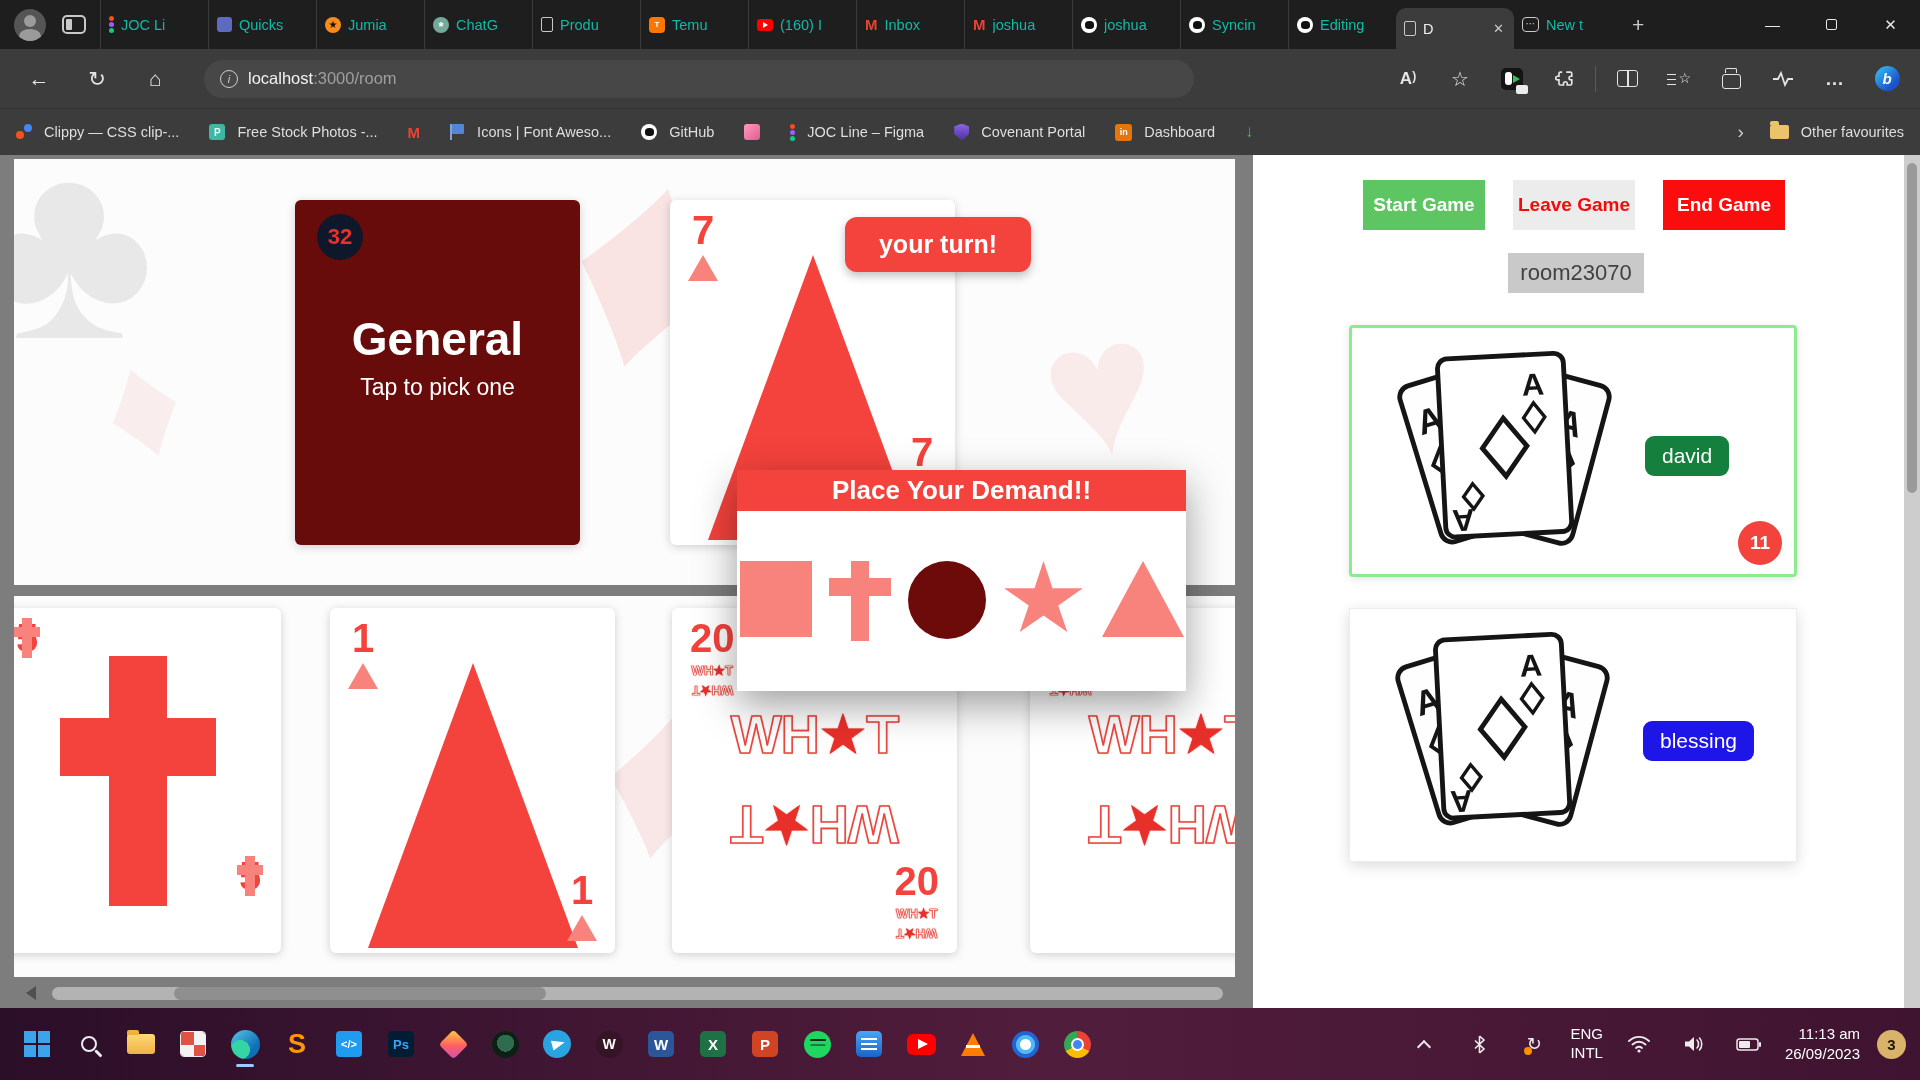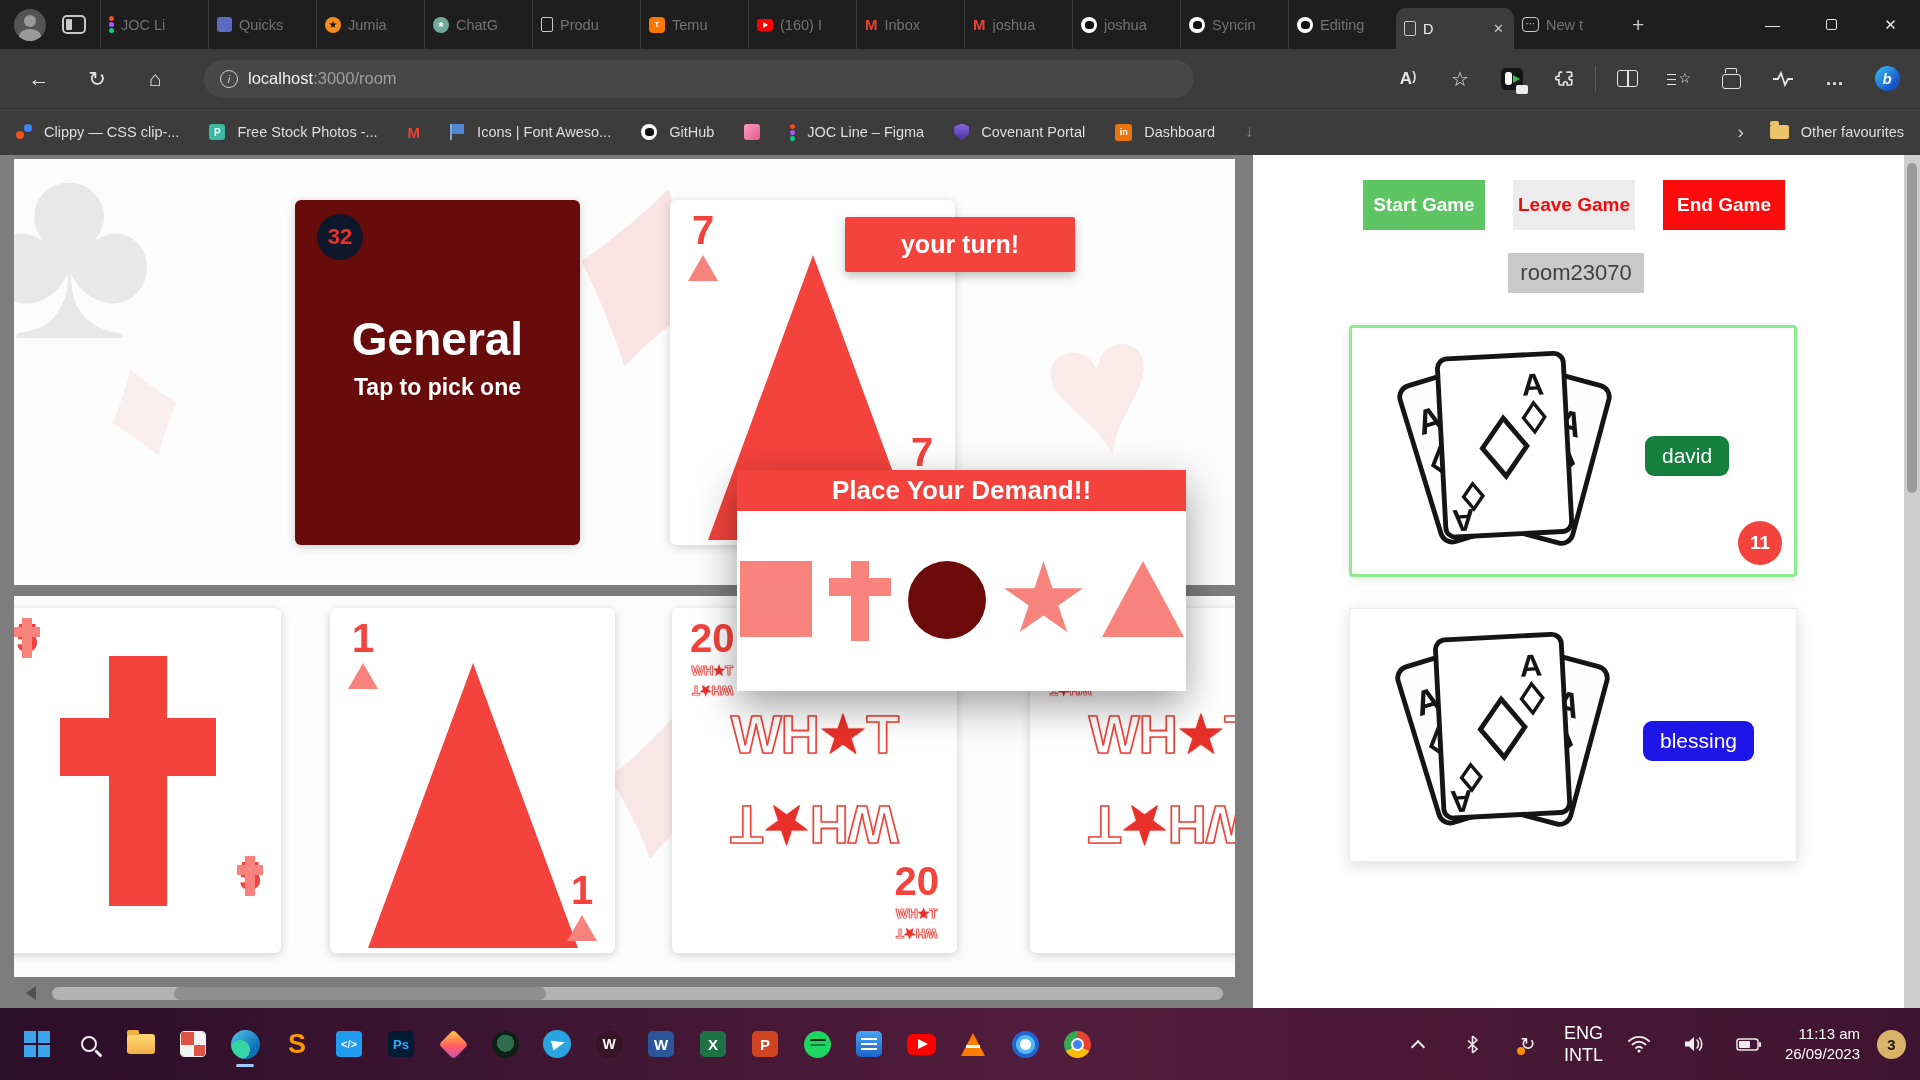--- a/index.html
+++ b/index.html
@@ -8,21 +8,21 @@
 
 
 #tabbar{position:absolute;top:0;left:0;width:1920px;height:49px;background:#1e1e1e;display:flex;align-items:center}
 .avatar{width:32px;height:32px;border-radius:50%;background:#555;margin:0 10px 0 14px;position:relative;overflow:hidden;flex:none}
 .avatar::before{content:"";position:absolute;width:12px;height:12px;border-radius:50%;background:#9b9b9b;left:10px;top:6px}
 .avatar::after{content:"";position:absolute;width:22px;height:14px;border-radius:50% 50% 0 0;background:#9b9b9b;left:5px;top:20px}
 .ws-icon{width:24px;height:19px;border:2px solid #c9c9c9;border-radius:5px;margin:0 14px 0 6px;position:relative;flex:none}
 .ws-icon::before{content:"";position:absolute;left:2px;top:2px;bottom:2px;width:6px;background:#c9c9c9;border-radius:1px}
 .tab{height:49px;width:108px;display:flex;align-items:center;gap:7px;padding:0 8px;border-left:1px solid #3c3c3c;overflow:hidden;flex:none;cursor:pointer}
 .tab:first-of-type{border-left:none}
-.tab-label{color:#737373;font-size:14.5px;white-space:nowrap;overflow:hidden;flex:1}
+.tab-label{color:#14b8a6;font-size:14.5px;white-space:nowrap;overflow:hidden;flex:1}
 .tab.active{background:#3c3c3c;border-radius:10px 10px 0 0;height:41px;margin-top:8px;width:118px;border-left:none;position:relative;z-index:2}
 .tab.active .tab-label{color:#f0f0f0}
 .tab-close{color:#c9c9c9;font-size:13px;flex:none;padding:0 2px}
 .newtab-plus{color:#c9c9c9;font-size:21px;margin-left:10px}
 #win-controls{position:absolute;right:0;top:0;height:49px;display:flex}
 .win-btn{width:59px;height:49px;display:flex;align-items:center;justify-content:center;color:#e8e8e8;font-size:15px}
 .max-box{width:11px;height:11px;border:1.4px solid #e8e8e8;border-radius:2px}
 
 .t-figma{display:flex;flex-direction:column;gap:1px;flex:none}
 .t-figma i{width:5px;height:5px;border-radius:50%}
@@ -99,21 +99,21 @@
 #page{position:absolute;top:155px;left:0;width:1920px;height:853px;background:#7d7d7d}
 .section{position:absolute;background:#fcfcfc;overflow:hidden}
 #board-top{left:14px;top:4px;width:1221px;height:426px}
 #board-bottom{left:14px;top:441px;width:1221px;height:381px}
 .deco{position:absolute;pointer-events:none;font-weight:bold}
 
 .gamecard{position:absolute;width:285px;height:345px;background:#fff;border-radius:6px;box-shadow:0 2px 10px rgba(0,0,0,.18)}
 #general-card{left:281px;top:41px;background:#680b0b;color:#fff;text-align:center}
 #general-count{position:absolute;left:22px;top:14px;width:46px;height:46px;background:#0f172a;border-radius:50%;color:#e8312a;font-weight:bold;font-size:22px;line-height:46px;text-align:center}
 #general-title{margin-top:112px;font-size:46px;font-weight:bold}
-#general-sub{font-size:23px;margin-top:8px;font-weight:700}
+#general-sub{font-size:23px;margin-top:8px;font-weight:400}
 
 .corner{position:absolute;display:flex;flex-direction:column;align-items:center;gap:5px}
 .corner.tl{left:18px;top:10px}
 .corner.br{right:18px;bottom:12px}
 .rank{font-size:40px;font-weight:bold;color:#f4423c;line-height:1}
 .tri-sm{width:0;height:0;border-left:15px solid transparent;border-right:15px solid transparent;border-bottom:26px solid #f8837c}
 .tri-big{position:absolute;left:38px;top:55px;width:0;height:0;border-left:105px solid transparent;border-right:105px solid transparent;border-bottom:285px solid #f4423c}
 .cross-sm{width:26px;height:40px;background:#f8837c}
 .cross-sm{background:transparent}
 .cross-sm::before{content:"";position:absolute;left:8px;top:0;width:10px;height:40px;background:#f8837c}
@@ -128,21 +128,21 @@
 #hand-card-3{left:658px;top:12px}
 #hand-card-4{left:1016px;top:12px}
 
 .whot{font-weight:bold;color:#fff;letter-spacing:-1px;-webkit-text-stroke:1.6px #e8473f;text-shadow:0 0 1px #e8473f,0 0 2px #e8473f;white-space:nowrap}
 .whot .star{color:#e8302a;-webkit-text-stroke:0.8px #e8302a}
 .whot-big{font-size:54px;position:absolute;left:50%;transform:translateX(-50%)}
 .whot-big.flip{transform:translateX(-50%) rotate(180deg)}
 .whot-mini{font-size:13px;-webkit-text-stroke:0.7px #e8473f;letter-spacing:0}
 .whot-mini.flip{transform:rotate(180deg)}
 
-#your-turn{position:absolute;left:831px;top:58px;width:230px;height:55px;background:#f4423c;border-radius:2px;color:#fff;font-size:25px;font-weight:bold;display:flex;align-items:center;justify-content:center;box-shadow:0 4px 10px rgba(0,0,0,.25);z-index:5}
+#your-turn{position:absolute;left:831px;top:58px;width:186px;height:55px;background:#f4423c;border-radius:12px;color:#fff;font-size:25px;font-weight:bold;display:flex;align-items:center;justify-content:center;box-shadow:0 4px 10px rgba(0,0,0,.25);z-index:5}
 
 #demand-modal{position:absolute;left:737px;top:315px;width:449px;background:#fff;box-shadow:0 14px 38px rgba(0,0,0,.38);z-index:30}
 #demand-header{height:41px;background:#f4423c;color:#fff;font-size:26px;font-weight:bold;text-align:center;line-height:41px}
 #demand-body{height:180px;display:flex;align-items:flex-start;justify-content:center;gap:17px;padding-top:50px}
 .d-square{width:72px;height:76px;background:#f8837c}
 .d-cross{position:relative;width:62px;height:80px}
 .d-cross::before{content:"";position:absolute;left:22px;top:0;width:18px;height:80px;background:#f8837c}
 .d-cross::after{content:"";position:absolute;left:0;top:17px;width:62px;height:18px;background:#f8837c}
 .d-circle{width:78px;height:78px;border-radius:50%;background:#6d0b0b}
 .d-star{width:82px;height:78px;background:#f8837c;clip-path:polygon(50% 0%,61% 35%,98% 35%,68% 57%,79% 91%,50% 70%,21% 91%,32% 57%,2% 35%,39% 35%)}
@@ -211,21 +211,21 @@
 .i-vlc{width:0;height:0;border-left:12px solid transparent;border-right:12px solid transparent;border-bottom:23px solid #ff7d00;position:relative}
 .i-vlc::after{content:"";position:absolute;left:-7px;top:12px;width:14px;height:3px;background:#fff}
 .i-photos{width:27px;height:27px;border-radius:50%;background:radial-gradient(circle,#fff 0 5px,#53b9f3 6px 9px,#2264d1 10px)}
 .i-chrome{width:27px;height:27px;border-radius:50%;background:conic-gradient(#ea4335 0 120deg,#fbbc05 120deg 240deg,#34a853 240deg 360deg);position:relative}
 .i-chrome::after{content:"";position:absolute;left:7px;top:7px;width:9px;height:9px;border-radius:50%;background:#4285f4;border:2.5px solid #fff}
 #tb-tray{margin-left:auto;margin-right:14px;display:flex;align-items:center;gap:17px}
 .i-chevup{width:10px;height:10px;border-left:2px solid #ececec;border-top:2px solid #ececec;transform:rotate(45deg);margin-top:5px}
 .i-sync{color:#ececec;font-size:18px;position:relative}
 .i-sync::before{content:"↻"}
 .i-sync::after{content:"";position:absolute;left:-3px;bottom:0;width:8px;height:8px;border-radius:50%;background:#ff9100}
-.lang{font-size:18px;line-height:1.25;text-align:left}
+.lang{font-size:15px;line-height:1.25;text-align:left}
 .clock{font-size:15px;line-height:1.35;text-align:right}
 .noti-badge{width:29px;height:29px;border-radius:50%;background:#d9b36a;color:#201505;font-size:15px;font-weight:bold;display:flex;align-items:center;justify-content:center}
 </style>
 </head>
 <body>
 
 <div id="tabbar">
   <div class="avatar"></div>
   <div class="ws-icon"></div>
 

